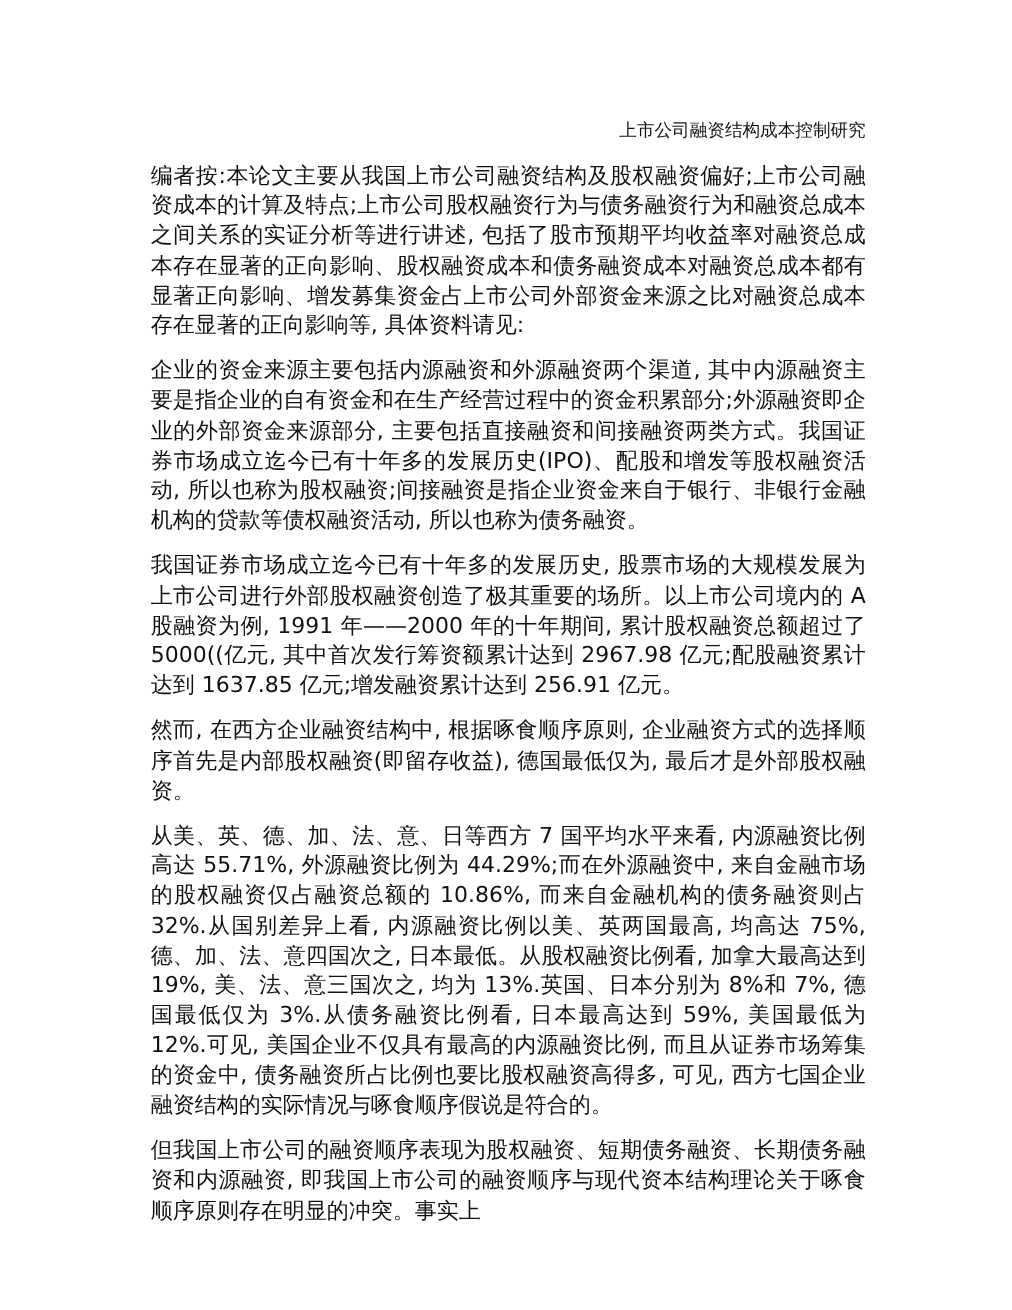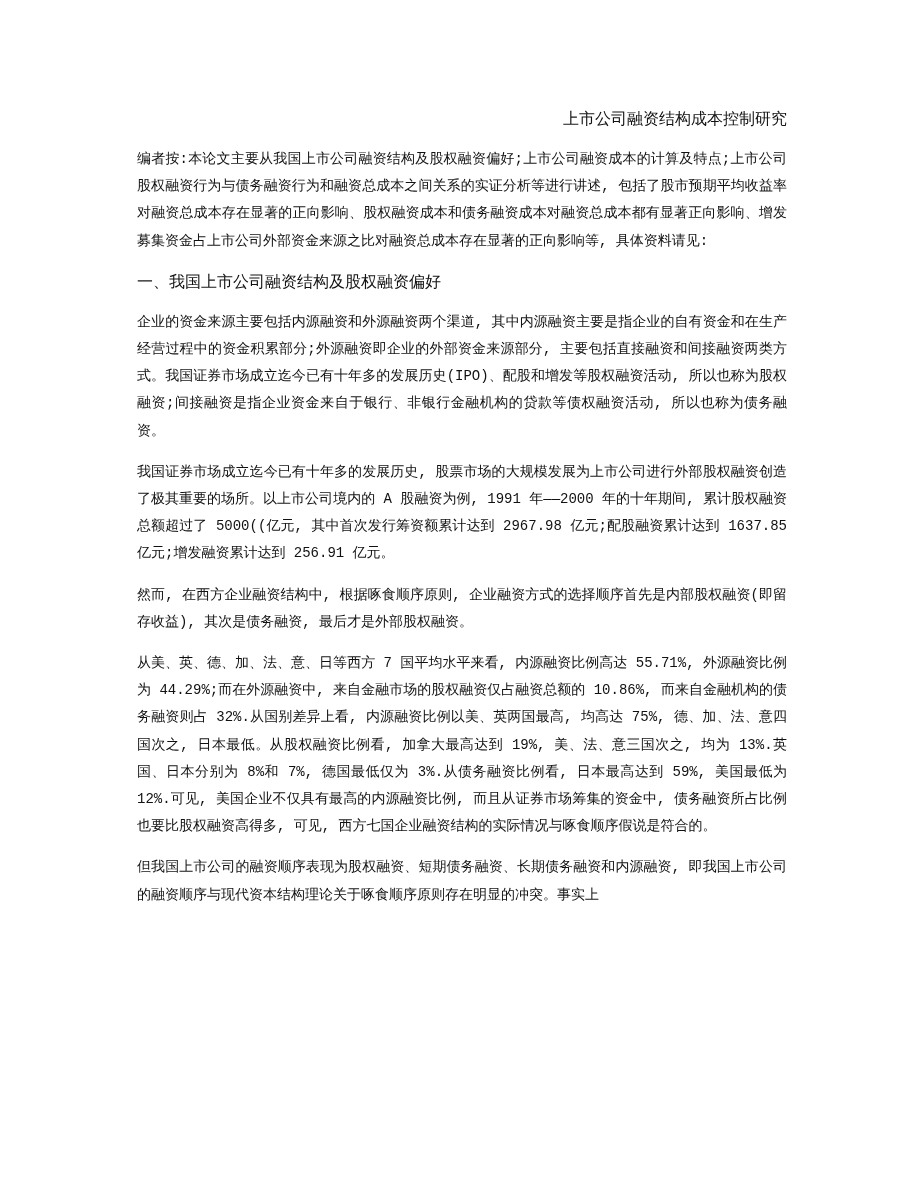--- a/index.html
+++ b/index.html
@@ -1,27 +1,26 @@
 <!DOCTYPE html>
 <html><head>
 <meta charset="utf-8">
 <style>
   html, body { margin: 0; padding: 0; background: #ffffff; }
   body { width: 920px; height: 1191px; overflow: hidden; position: relative;
          font-family: "DejaVu Sans", "Liberation Sans", sans-serif; color: #111; }
   .page { position: absolute; left: 137px; top: 106px; width: 650px; }
   .title { font-size: 16px; line-height: 26px; margin: 0 0 14px 0; font-weight: normal; text-align: right; }
   .heading { font-size: 16px; line-height: 26px; margin: 0 0 14px 0; font-weight: normal; }
-  p { margin: 0 0 14px 0; font-size: 14px; line-height: 27.2px; text-align: justify; letter-spacing: 0px; font-family: Liberation Mono, monospace; }
+  p { margin: 0 0 14px 0; font-size: 20px; line-height: 27.2px; text-align: justify; letter-spacing: 0px; }
 </style>
 </head>
 <body>
 
 <div class="page">
   <div class="title">上市公司融资结构成本控制研究</div>
   <p>编者按:本论文主要从我国上市公司融资结构及股权融资偏好;上市公司融资成本的计算及特点;上市公司股权融资行为与债务融资行为和融资总成本之间关系的实证分析等进行讲述, 包括了股市预期平均收益率对融资总成本存在显著的正向影响、股权融资成本和债务融资成本对融资总成本都有显著正向影响、增发募集资金占上市公司外部资金来源之比对融资总成本存在显著的正向影响等, 具体资料请见:</p>
-  <div class="heading">一、我国上市公司融资结构及股权融资偏好</div>
   <p>企业的资金来源主要包括内源融资和外源融资两个渠道, 其中内源融资主要是指企业的自有资金和在生产经营过程中的资金积累部分;外源融资即企业的外部资金来源部分, 主要包括直接融资和间接融资两类方式。我国证券市场成立迄今已有十年多的发展历史(IPO)、配股和增发等股权融资活动, 所以也称为股权融资;间接融资是指企业资金来自于银行、非银行金融机构的贷款等债权融资活动, 所以也称为债务融资。</p>
   <p>我国证券市场成立迄今已有十年多的发展历史, 股票市场的大规模发展为上市公司进行外部股权融资创造了极其重要的场所。以上市公司境内的 A 股融资为例, 1991 年——2000 年的十年期间, 累计股权融资总额超过了 5000((亿元, 其中首次发行筹资额累计达到 2967.98 亿元;配股融资累计达到 1637.85 亿元;增发融资累计达到 256.91 亿元。</p>
-  <p>然而, 在西方企业融资结构中, 根据啄食顺序原则, 企业融资方式的选择顺序首先是内部股权融资(即留存收益), 其次是债务融资, 最后才是外部股权融资。</p>
+  <p>然而, 在西方企业融资结构中, 根据啄食顺序原则, 企业融资方式的选择顺序首先是内部股权融资(即留存收益), 德国最低仅为, 最后才是外部股权融资。</p>
   <p>从美、英、德、加、法、意、日等西方 7 国平均水平来看, 内源融资比例高达 55.71%, 外源融资比例为 44.29%;而在外源融资中, 来自金融市场的股权融资仅占融资总额的 10.86%, 而来自金融机构的债务融资则占 32%.从国别差异上看, 内源融资比例以美、英两国最高, 均高达 75%, 德、加、法、意四国次之, 日本最低。从股权融资比例看, 加拿大最高达到 19%, 美、法、意三国次之, 均为 13%.英国、日本分别为 8%和 7%, 德国最低仅为 3%.从债务融资比例看, 日本最高达到 59%, 美国最低为 12%.可见, 美国企业不仅具有最高的内源融资比例, 而且从证券市场筹集的资金中, 债务融资所占比例也要比股权融资高得多, 可见, 西方七国企业融资结构的实际情况与啄食顺序假说是符合的。</p>
   <p>但我国上市公司的融资顺序表现为股权融资、短期债务融资、长期债务融资和内源融资, 即我国上市公司的融资顺序与现代资本结构理论关于啄食顺序原则存在明显的冲突。事实上</p>
 </div>
 
 </body></html>

